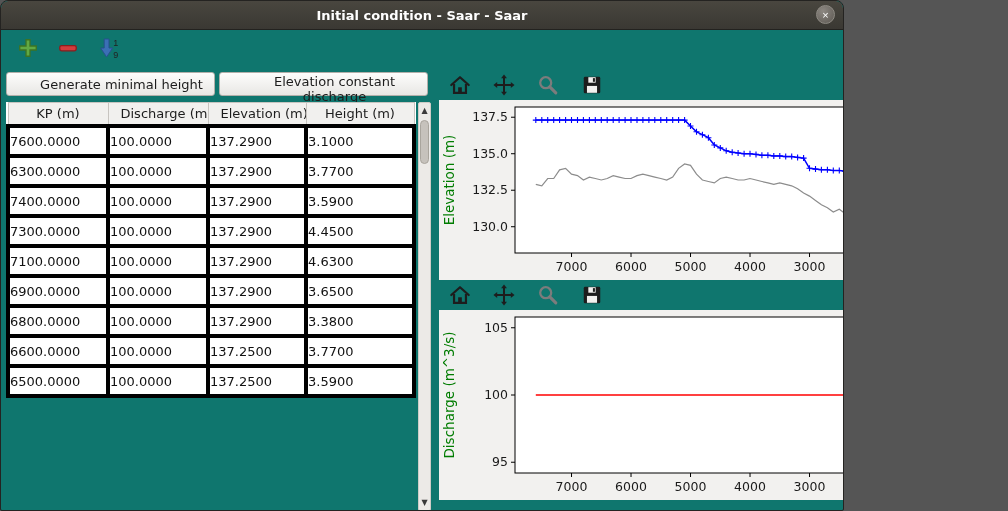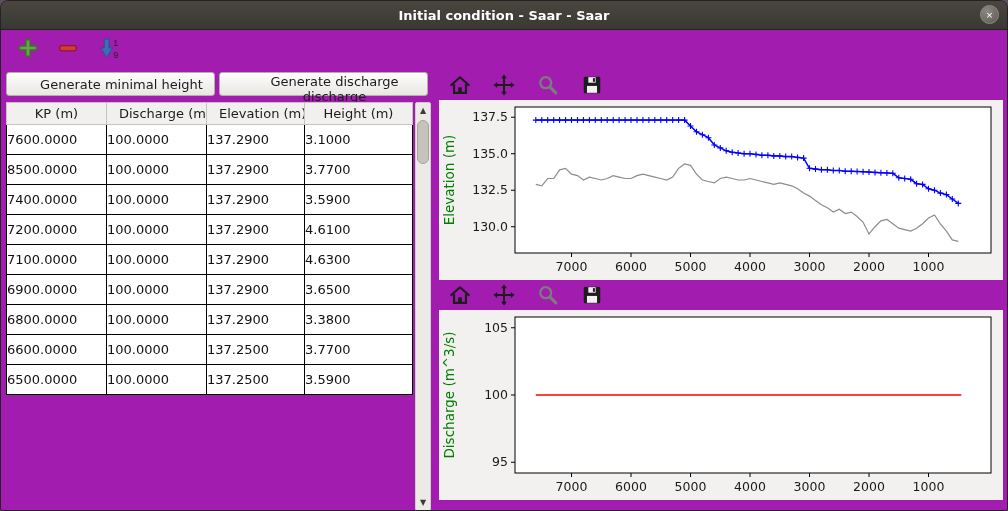--- a/index.html
+++ b/index.html
@@ -1,16 +1,16 @@
 <!DOCTYPE html>
 <html><head>
 <meta charset="utf-8">
 <style>
   html,body{margin:0;padding:0;background:#555;font-family:"DejaVu Sans","Liberation Sans",sans-serif;}
-  .window{position:relative;width:1008px;height:511px;box-sizing:border-box;background:#a21caf;
+  .window{position:relative;width:844px;height:511px;box-sizing:border-box;background:#0f766e;
           border:1px solid #242321;border-radius:8px 8px 2px 2px;overflow:hidden;}
   
   .titlebar{height:28px;background:linear-gradient(#49463f,#3a3833);border-bottom:1px solid #23221f;
             display:flex;align-items:center;justify-content:center;position:relative;border-radius:7px 7px 0 0;}
   .titlebar .title{color:#ffffff;font-size:13px;font-weight:bold;}
   .close-btn{position:absolute;right:8px;top:4px;width:19px;height:19px;border-radius:50%;
              background:radial-gradient(circle at 35% 30%,#8d8882,#5c5852);border:1px solid #8f8b84;
              color:#fff;font-size:11px;line-height:16px;text-align:center;padding:0;cursor:default;}
   
   .main-toolbar{height:36px;display:flex;align-items:center;gap:14px;padding-left:14px;}
@@ -18,21 +18,21 @@
   
   .content{display:flex;height:445px;}
   .left-panel{width:432px;box-sizing:border-box;padding:6px 2px 0 5px;display:flex;flex-direction:column;}
   .gen-row{display:flex;gap:4px;margin-bottom:6px;padding-right:3px;}
   .gen-btn{flex:1;height:24px;font-size:13px;font-family:inherit;color:#1c1c1c;
            border:1px solid #b2afaa;border-radius:3px;background:linear-gradient(#fdfdfc,#e8e7e4);padding-left:28px;}
   .table-area{display:flex;flex:1;overflow:hidden;}
   table{border-collapse:collapse;width:406px;table-layout:fixed;font-size:13px;align-self:flex-start;background:#fff;}
   th{font-weight:normal;height:21px;background:#f1f0ee;border:1px solid #c7c4c0;padding:0 12px;
      overflow:hidden;white-space:nowrap;color:#1c1c1c;}
-  td{height:30px;border:1px solid #000000;padding:0 0;background:#ffffff;color:#111;
+  td{height:30px;border:4px solid #000000;padding:0 0;background:#ffffff;color:#111;
      overflow:hidden;white-space:nowrap;box-sizing:border-box;}
   
   .scrollbar{width:16px;margin-left:2px;background:#eceae7;border:1px solid #cfccc7;border-radius:2px;
              display:flex;flex-direction:column;box-sizing:border-box;}
   .sb-btn{height:15px;text-align:center;font-size:8px;line-height:15px;color:#3a3a3a;cursor:default;}
   .sb-track{flex:1;position:relative;}
   .sb-thumb{position:absolute;top:2px;left:1px;right:1px;height:42px;background:#c6c2bc;
             border:1px solid #a9a59d;border-radius:7px;}
   
   .right-panel{flex:1;box-sizing:border-box;padding:4px 4px 0 6px;}
@@ -67,21 +67,21 @@
         <text x="13.5" y="18" font-size="7.5" fill="#222222">9</text>
       </svg>
     </button>
   </div>
 
   <div class="content">
 
     <div class="left-panel">
       <div class="gen-row">
         <button class="gen-btn">Generate minimal height</button>
-        <button class="gen-btn">Generate discharge discharge</button>
+        <button class="gen-btn">Elevation constant discharge</button>
       </div>
 
       <div class="table-area">
         <table>
           <colgroup>
               <col style="width:100px">
               <col style="width:100px">
               <col style="width:98px">
               <col style="width:108px">
             </colgroup>
@@ -94,36 +94,36 @@
               </tr>
             </thead>
           <tbody>
               <tr>
                 <td>7600.0000</td>
                 <td>100.0000</td>
                 <td>137.2900</td>
                 <td>3.1000</td>
               </tr>
               <tr>
-                <td>8500.0000</td>
+                <td>6300.0000</td>
                 <td>100.0000</td>
                 <td>137.2900</td>
                 <td>3.7700</td>
               </tr>
               <tr>
                 <td>7400.0000</td>
                 <td>100.0000</td>
                 <td>137.2900</td>
                 <td>3.5900</td>
               </tr>
               <tr>
-                <td>7200.0000</td>
-                <td>100.0000</td>
-                <td>137.2900</td>
-                <td>4.6100</td>
+                <td>7300.0000</td>
+                <td>100.0000</td>
+                <td>137.2900</td>
+                <td>4.4500</td>
               </tr>
               <tr>
                 <td>7100.0000</td>
                 <td>100.0000</td>
                 <td>137.2900</td>
                 <td>4.6300</td>
               </tr>
               <tr>
                 <td>6900.0000</td>
                 <td>100.0000</td>

